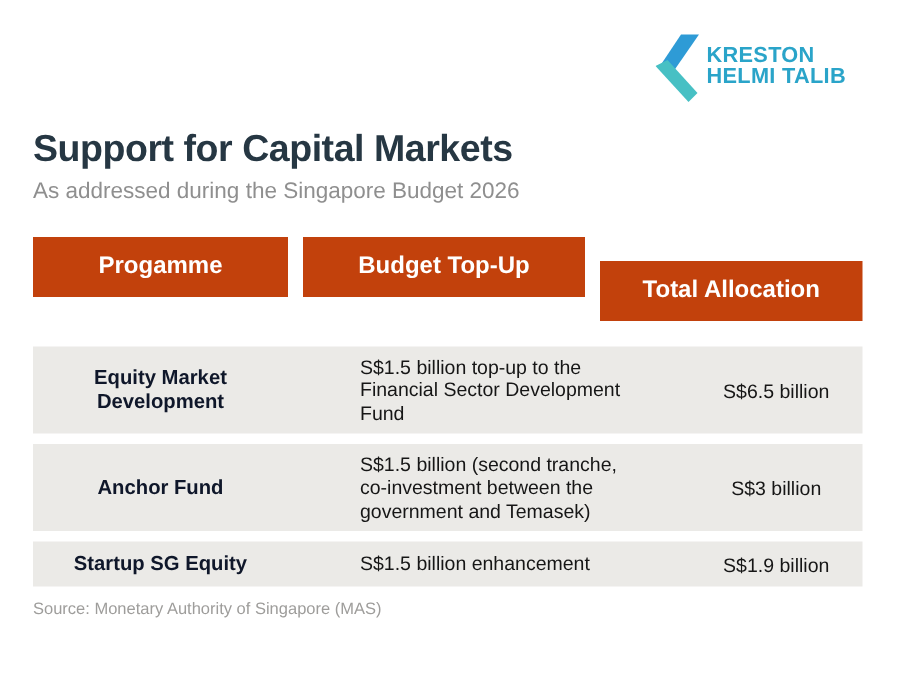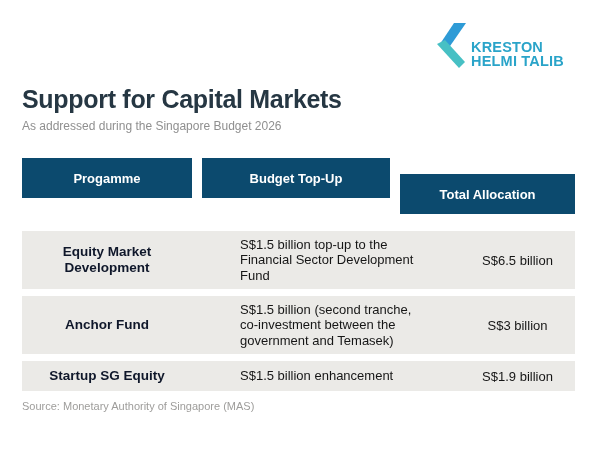--- a/index.html
+++ b/index.html
@@ -13,21 +13,21 @@
     background: #ffffff;
     overflow: hidden;
   }
 
   
   .logo {
     position: absolute;
     top: 22px;
     left: 437px;
     display: flex;
-    align-items: flex-end;
+    align-items: flex-start;
   }
   .logo-icon svg { display: block; width: 30px; height: 46px; }
   .logo-text {
     margin-left: 4px;
     margin-top: 8px;
     font-weight: bold;
     font-size: 14.5px;
     line-height: 14px;
     letter-spacing: 0.2px;
     color: #2AA4C9;
@@ -41,41 +41,41 @@
     top: 85px;
     font-size: 25px;
     font-weight: bold;
     letter-spacing: -0.3px;
     color: #263743;
   }
   .page-subtitle {
     position: absolute;
     left: 22px;
     top: 119px;
-    font-size: 12px;
+    font-size: 15px;
     color: #8F8F8F;
   }
 
   
   .table {
     position: absolute;
     left: 22px;
     top: 158px;
     width: 553px;
   }
   .thead { display: flex; gap: 10px; }
   .th {
     height: 40px;
     display: flex;
     align-items: center;
     justify-content: center;
-    background: #0c4a6e;
+    background: #c2410c;
     color: #ffffff;
     font-weight: bold;
-    font-size: 13px;
+    font-size: 16px;
   }
   .th-1 { width: 170px; }
   .th-2 { width: 188px; }
   .th-3 { width: 175px; margin-top: 16px; }
 
   .row {
     display: flex;
     background: #EBEAE7;
     margin-top: 7px;
   }

